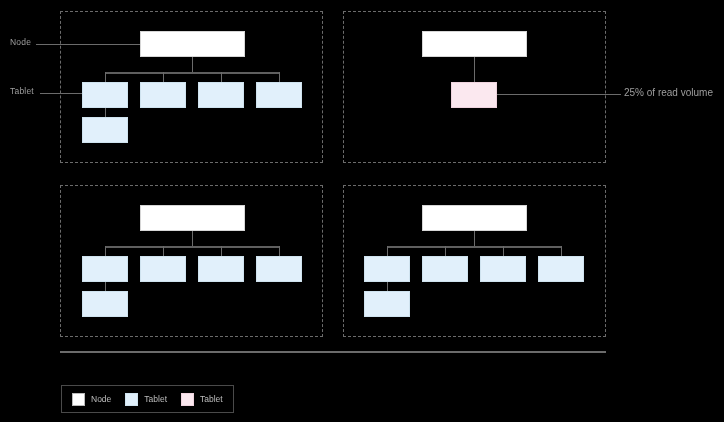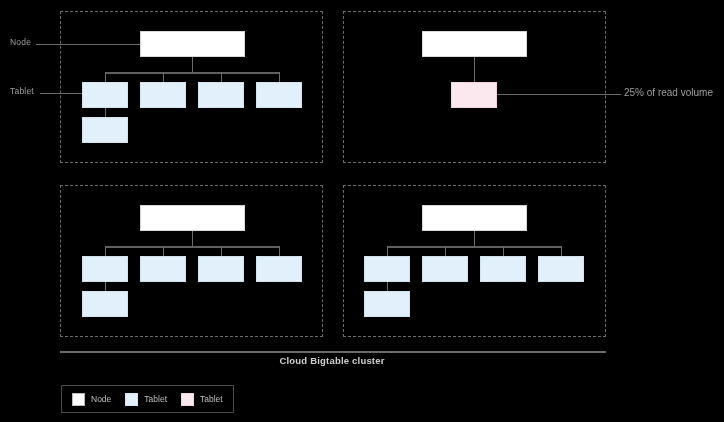--- a/index.html
+++ b/index.html
@@ -149,21 +149,20 @@
   <div class="ln v" style="left:503px;top:246px;height:10px;"></div>
   <div class="ln v" style="left:561px;top:246px;height:10px;"></div>
   <div class="box tablet" style="left:364px;top:256px;width:46px;height:26px;"></div>
   <div class="box tablet" style="left:422px;top:256px;width:46px;height:26px;"></div>
   <div class="box tablet" style="left:480px;top:256px;width:46px;height:26px;"></div>
   <div class="box tablet" style="left:538px;top:256px;width:46px;height:26px;"></div>
   <div class="ln v" style="left:387px;top:282px;height:9px;"></div>
   <div class="box tablet" style="left:364px;top:291px;width:46px;height:26px;"></div>
 
   <div id="cluster-rule"></div>
-  <div id="cluster-caption">Cloud Bigtable cluster</div>
 
   <div id="legend">
     <div class="legend-item">
       <span class="legend-swatch" style="background:#ffffff;"></span>
       <span class="legend-text">Node</span>
     </div>
     <div class="legend-item">
       <span class="legend-swatch" style="background:#e1f0fb;border-color:#cfe3ef;"></span>
       <span class="legend-text">Tablet</span>
     </div>

